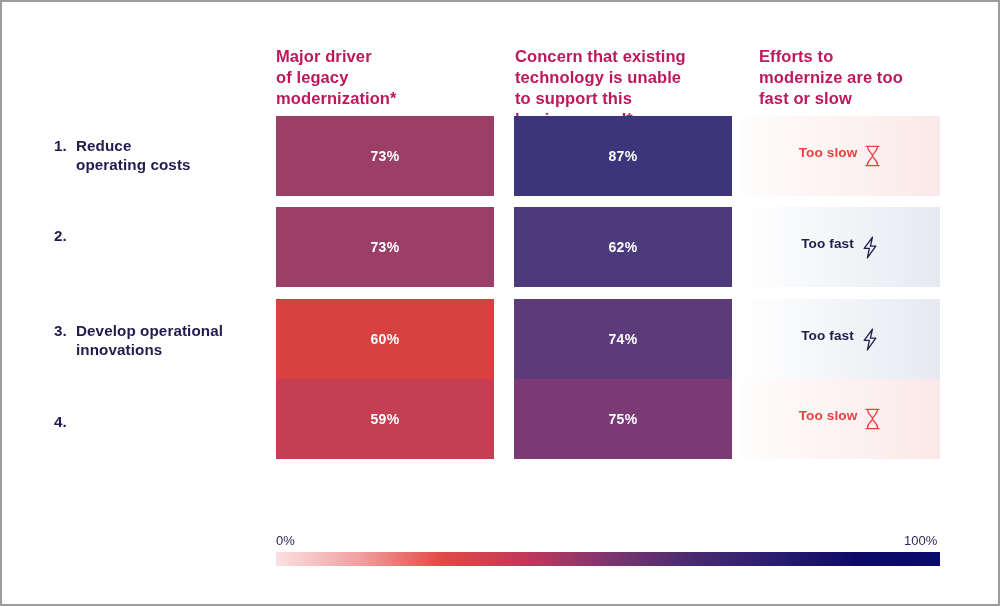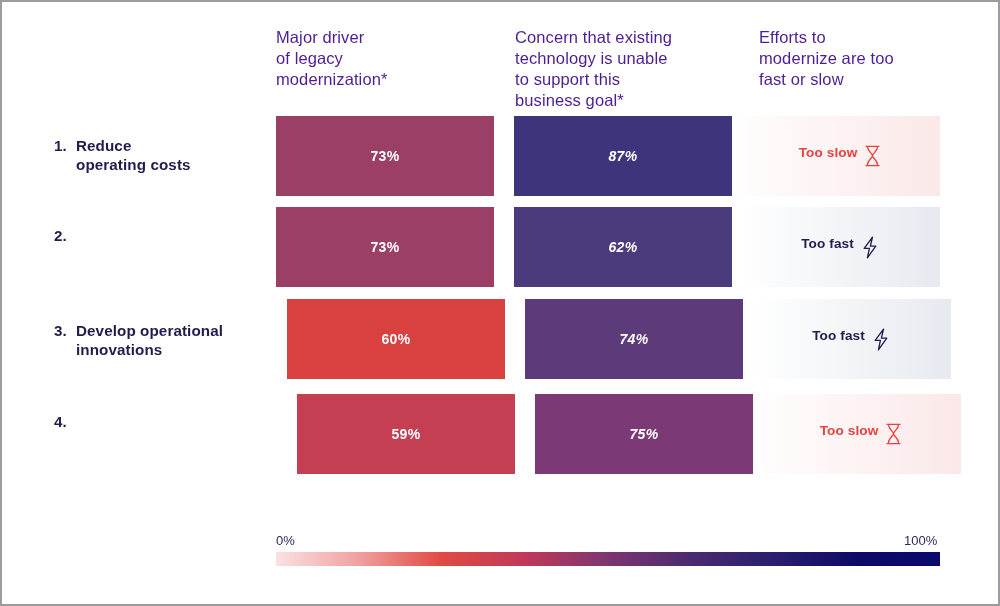--- a/index.html
+++ b/index.html
@@ -19,25 +19,25 @@
     height: 606px;
     background: #ffffff;
     border: 2px solid #9b9ba0;
     box-sizing: border-box;
     overflow: hidden;
   }
 
   
   .col-header {
     position: absolute;
-    top: 25px;
-    color: #4c1d95;
+    top: 44px;
+    color: #be185d;
     font-size: 16.5px;
     line-height: 21px;
-    font-weight: 400;
+    font-weight: 700;
     letter-spacing: 0.1px;
     white-space: pre-line;
   }
   #hdr-c1 { left: 274px; width: 225px; }
   #hdr-c2 { left: 513px; width: 220px; }
   #hdr-c3 { left: 757px; width: 185px; }
 
   
   .row-label {
     position: absolute;
@@ -63,21 +63,21 @@
   
   .cell {
     position: absolute;
     height: 80px;
     display: flex;
     align-items: center;
     justify-content: center;
     box-sizing: border-box;
   }
   .cell.c1 { left: 274px; width: 218px; }
-  .cell.c2 { left: 512px; width: 218px; font-style: italic; }
+  .cell.c2 { left: 512px; width: 218px; }
   .cell.c3 { left: 738px; width: 200px; }
 
   .cell .pct {
     color: #ffffff;
     font-size: 14px;
     font-weight: bold;
     letter-spacing: 0.3px;
   }
 
   .cell.c3 .pace {
@@ -87,22 +87,22 @@
     font-weight: bold;
     letter-spacing: 0.1px;
   }
   .pace.slow { color: #e8413f; }
   .pace.fast { color: #221c4e; }
   .pace svg { display: block; }
 
   
   .r0 { top: 114px; }
   .r1 { top: 205px; }
-  .r2 { top: 297px; margin-left: 11px; }
-  .r3 { top: 392px; margin-left: 21px; }
+  .r2 { top: 297px; }
+  .r3 { top: 377px; }
 
   .lbl0 { top: 134px; }
   .lbl1 { top: 224px; }
   .lbl2 { top: 319px; }
   .lbl3 { top: 410px; }
 
   
   #legend-note {
     position: absolute;
     left: 274px;

